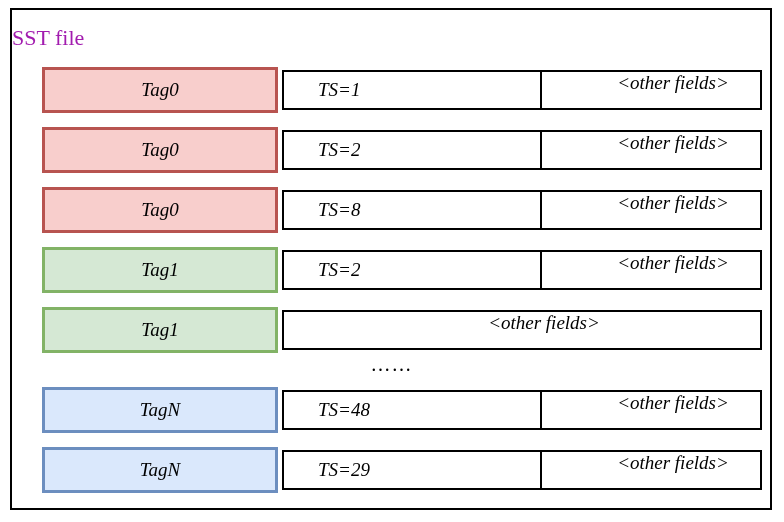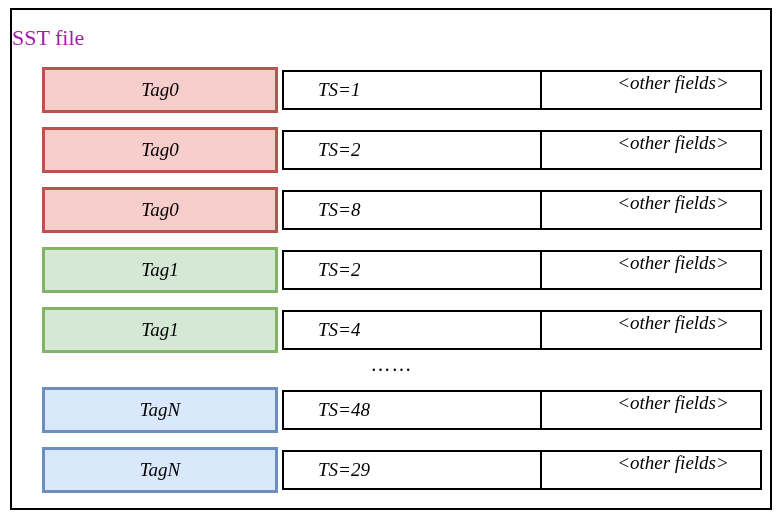--- a/index.html
+++ b/index.html
@@ -154,23 +154,20 @@
       <div class="other-cell">
         <span class="cell-text">&lt;other fields&gt;</span>
       </div>
     </div>
   </div>
       <div class="row" style="top: 310px;">
     <div class="tag-cell" style="background: rgb(213, 232, 212); border-color: rgb(130, 179, 102);">
       <span class="cell-text">Tag1</span>
     </div>
     <div class="white-pair">
-      <div class="ts-cell">
-        <span class="cell-text">TS=4</span>
-      </div>
       <div class="other-cell">
         <span class="cell-text">&lt;other fields&gt;</span>
       </div>
     </div>
   </div>
       <div class="row" style="top: 390px;">
     <div class="tag-cell" style="background: rgb(218, 232, 252); border-color: rgb(108, 142, 191);">
       <span class="cell-text">TagN</span>
     </div>
     <div class="white-pair">

